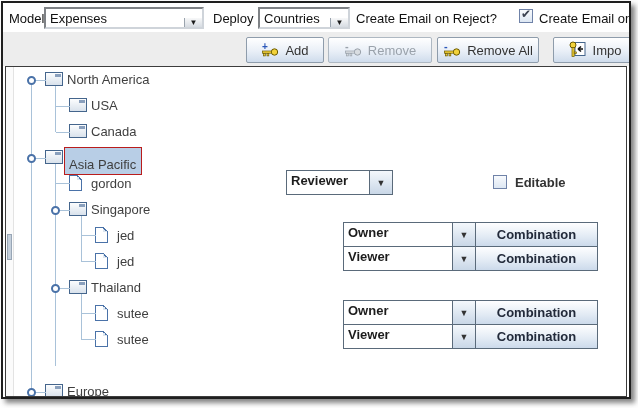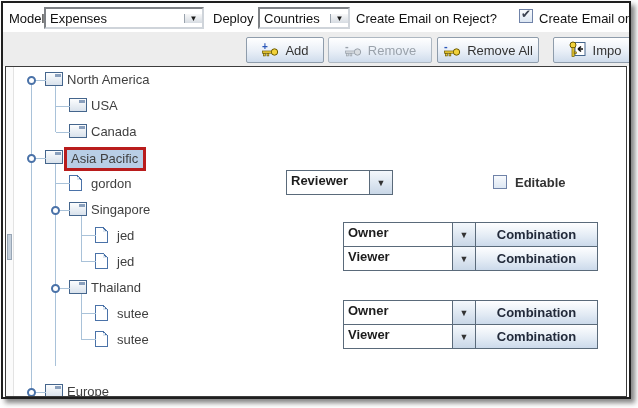--- a/index.html
+++ b/index.html
@@ -2,21 +2,21 @@
 <html><head>
 <meta charset="utf-8">
 <style>
   html,body{margin:0;padding:0;background:#fff;width:638px;height:408px;overflow:hidden;
     font-family:"Liberation Sans","DejaVu Sans",sans-serif;}
   .window{position:absolute;left:1px;top:1px;width:626px;height:394px;border:2px solid #1f1f1f;
     background:#fff;overflow:hidden;box-shadow:4px 4px 5px rgba(110,110,110,.85);}
   .lbl{position:absolute;font-size:13px;color:#111;white-space:nowrap;top:8px;}
   
   .ccombo{position:absolute;top:4px;height:22px;border:2px inset #cfd4da;background:#fff;
-    box-sizing:border-box;display:flex;align-items:center;}
+    box-sizing:border-box;display:flex;align-items:flex-end;}
   .ccombo .cfield{flex:1;font-size:13px;color:#111;padding:1px 4px;white-space:nowrap;overflow:hidden;}
   .ccombo .cbtn{width:17px;background:linear-gradient(#f7f8f9,#d7dce2);border-left:1px solid #9aa3ad;
     color:#1a1a1a;font-size:8px;display:flex;align-items:center;justify-content:center;}
   
   .cb{position:absolute;width:14px;height:14px;border:1px solid #6f82a8;
     background:linear-gradient(#f8fafd,#dde7f3);box-sizing:border-box;}
   .cb.checked::after{content:"✔";position:absolute;left:1px;top:-3px;font-size:12px;color:#3a4150;}
   
   .band{position:absolute;left:0;top:29px;width:626px;height:34px;background:#ededed;}
   .abtn{position:absolute;top:34px;height:26px;border:1px solid #8e9cab;border-radius:2px;
@@ -34,21 +34,21 @@
     background:#fff;box-sizing:border-box;z-index:3;}
   .ticon{position:absolute;top:5px;z-index:2;}
   .ticon::before{content:"";position:absolute;left:-14px;top:7px;width:14px;height:1px;background:#a9c2d9;}
   .folder{width:18px;height:14px;border:1px solid #44658c;background:linear-gradient(#fcfdfe,#d9e2ec);
     box-sizing:border-box;}
   .folder::after{content:"";position:absolute;right:1px;top:1px;width:6px;height:3px;background:#8aa0bd;}
   .doc{width:13px;height:16px;border:1px solid #4a72a8;background:#fff;box-sizing:border-box;top:4px;}
   .doc::after{content:"";position:absolute;right:-1px;top:-1px;width:5px;height:5px;
     background:linear-gradient(225deg,#fff 45%,#4a72a8 45%,#4a72a8 60%,#dce6f0 60%);}
   .tlabel{position:absolute;top:5px;font-size:13px;color:#3f3f3f;white-space:nowrap;}
-  .tlabel.sel{background:#b8cee6;border:3px solid #b91c1c;padding:1px 5px 2px 4px;top:2px;}
+  .tlabel.sel{background:#b8cee6;border:1px solid #b91c1c;padding:9px 5px 2px 4px;top:2px;}
   .l0 .expander{left:21px}.l0 .ticon{left:39px}.l0 .tlabel{left:61px}
   .l1 .expander{left:45px}.l1 .ticon{left:63px}.l1 .tlabel{left:85px}
   .l2 .ticon{left:89px}.l2 .tlabel{left:111px}
   .l0 .tlabel.sel{left:58px}
   
   .rcombo{display:flex;align-items:stretch;background:#fff;box-sizing:border-box;border:1px solid #5a6a7a;}
   .rfield{flex:1;font-size:13px;font-weight:600;color:#1c1c1c;padding:2px 4px;white-space:nowrap;overflow:hidden;background:#fff;}
   .rarrow{width:22px;border-left:1px solid #5a6a7a;background:linear-gradient(#f4f8fc,#c9d7e7);
     color:#333;font-size:9px;display:flex;align-items:center;justify-content:center;}
   .reviewer{position:absolute;left:272px;top:103px;width:107px;height:25px;margin-left:8px;}

